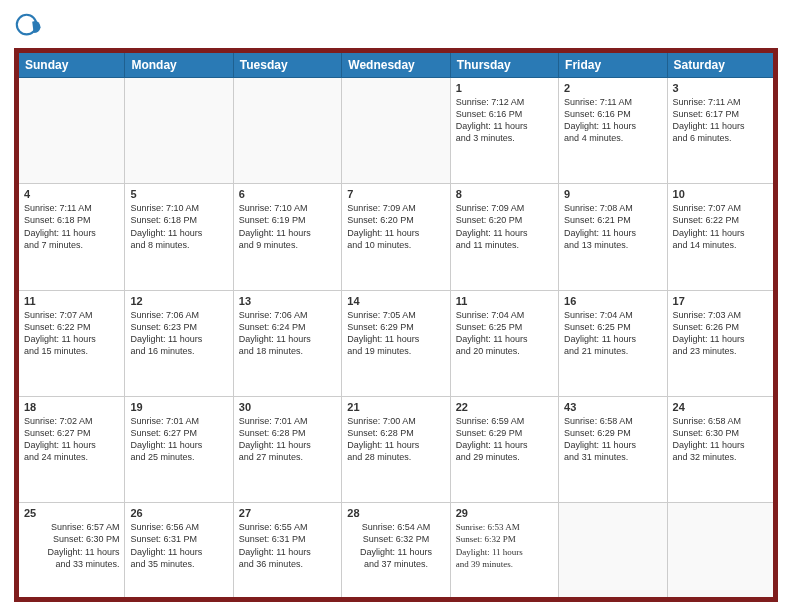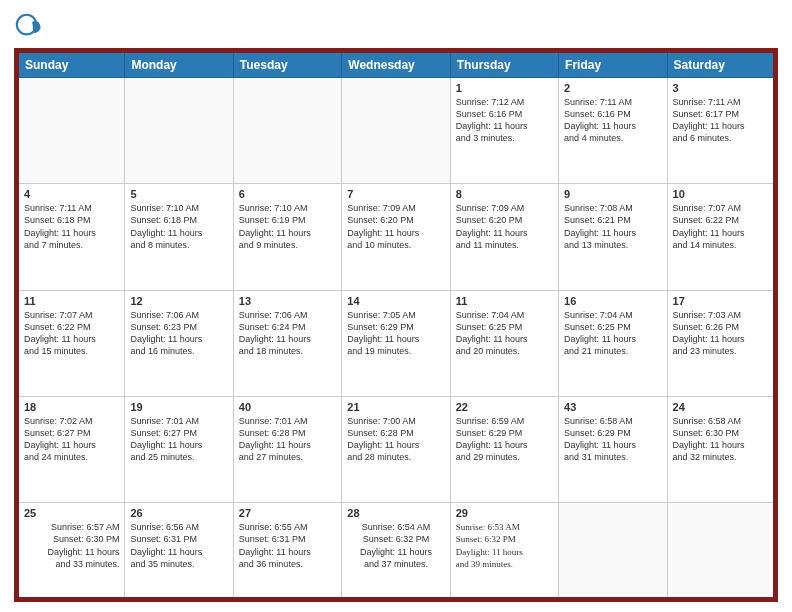--- a/index.html
+++ b/index.html
@@ -281,21 +281,21 @@
 and 24 minutes.</div>
           </td>
           <td>
             <span class="day-num">19</span>
             <div class="day-info" style="white-space: pre-line;">Sunrise: 7:01 AM
 Sunset: 6:27 PM
 Daylight: 11 hours
 and 25 minutes.</div>
           </td>
           <td>
-            <span class="day-num">40</span>
+            <span class="day-num">30</span>
             <div class="day-info" style="white-space: pre-line;">Sunrise: 7:01 AM
 Sunset: 6:28 PM
 Daylight: 11 hours
 and 27 minutes.</div>
           </td>
           <td>
             <span class="day-num">21</span>
             <div class="day-info" style="white-space: pre-line;">Sunrise: 7:00 AM
 Sunset: 6:28 PM
 Daylight: 11 hours

